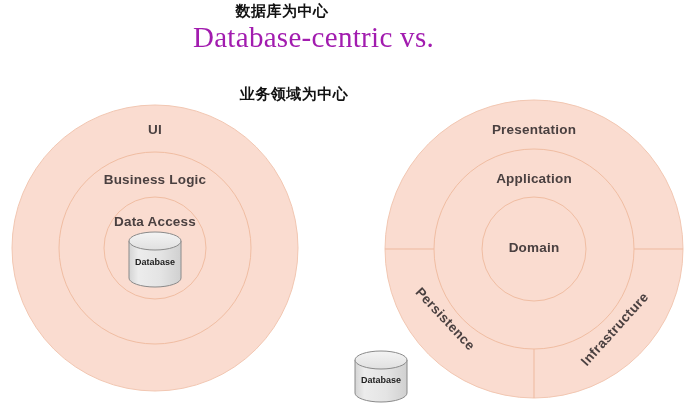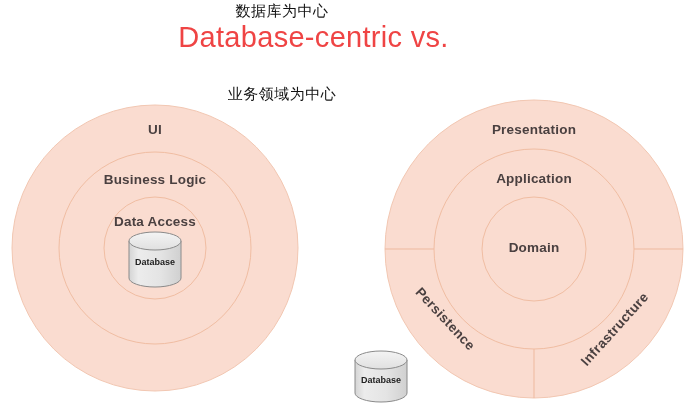--- a/index.html
+++ b/index.html
@@ -18,34 +18,34 @@
 
   
   .cn-note {
     position: absolute;
     left: 0;
     width: 564px;
     text-align: center;
     color: #121212;
     font-family: "DejaVu Sans", sans-serif;
     font-size: 15px;
-    font-weight: 400;
+    font-weight: 700;
     letter-spacing: 0.5px;
     white-space: nowrap;
   }
   #cn-top { top: 2px; }
-  #cn-bottom { top: 85px; }
+  #cn-bottom { top: 85px; padding-left: 12px; }
 
   .title-line {
     position: absolute;
     left: 0;
     width: 627px;
     text-align: center;
-    color: #ef4444;
-    font-family: Liberation Sans, sans-serif;
+    color: #a21caf;
+    font-family: Liberation Serif, serif;
     font-size: 29px;
     font-weight: 300;
     letter-spacing: 0.3px;
     white-space: nowrap;
   }
   #title-1 { top: 21px; }
   #title-2 { top: 51px; }
 
   
   #diagram {

